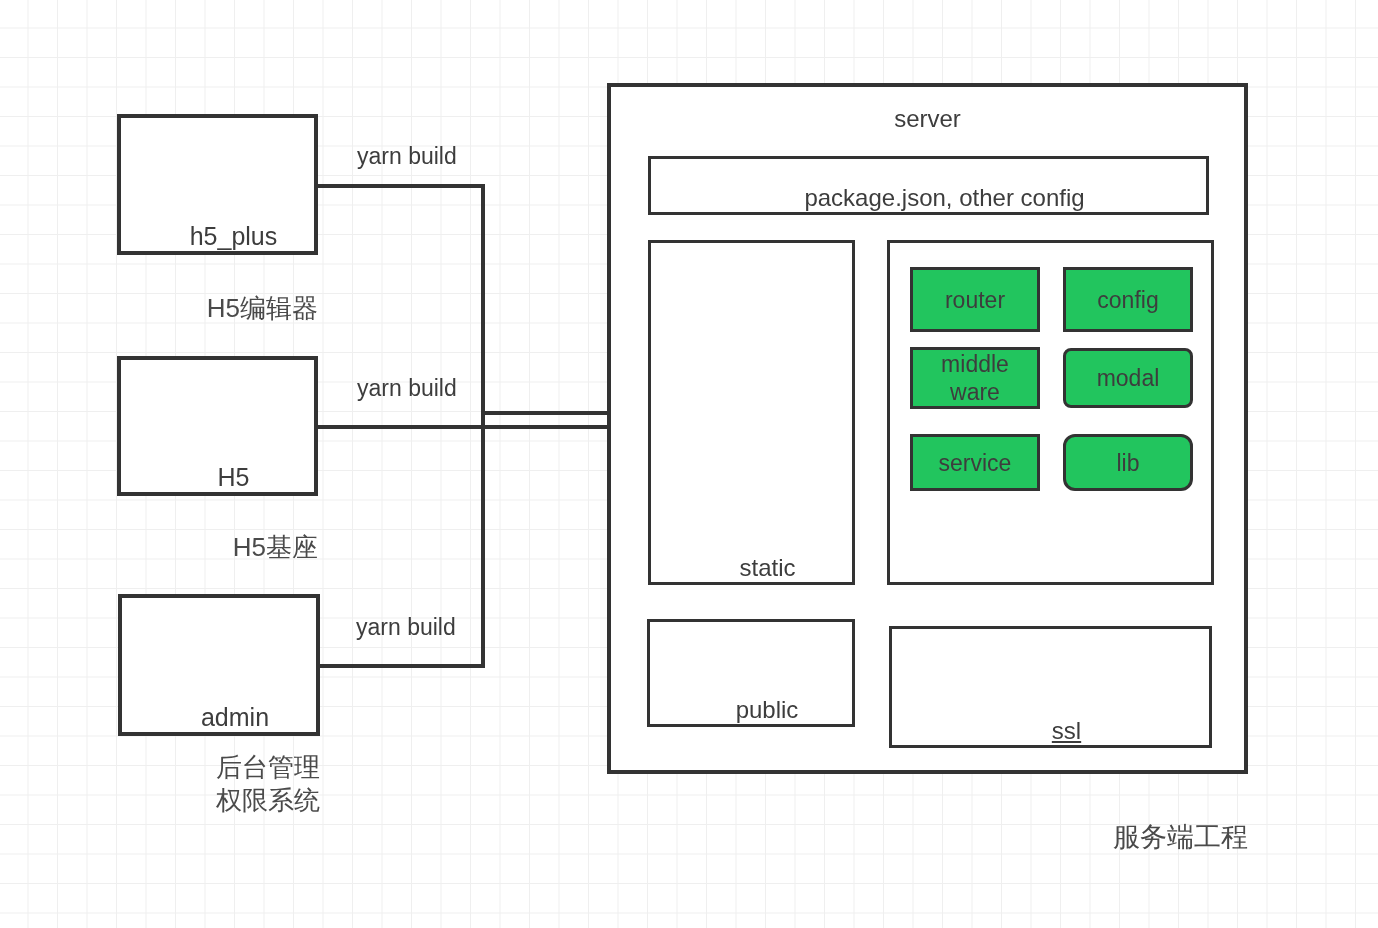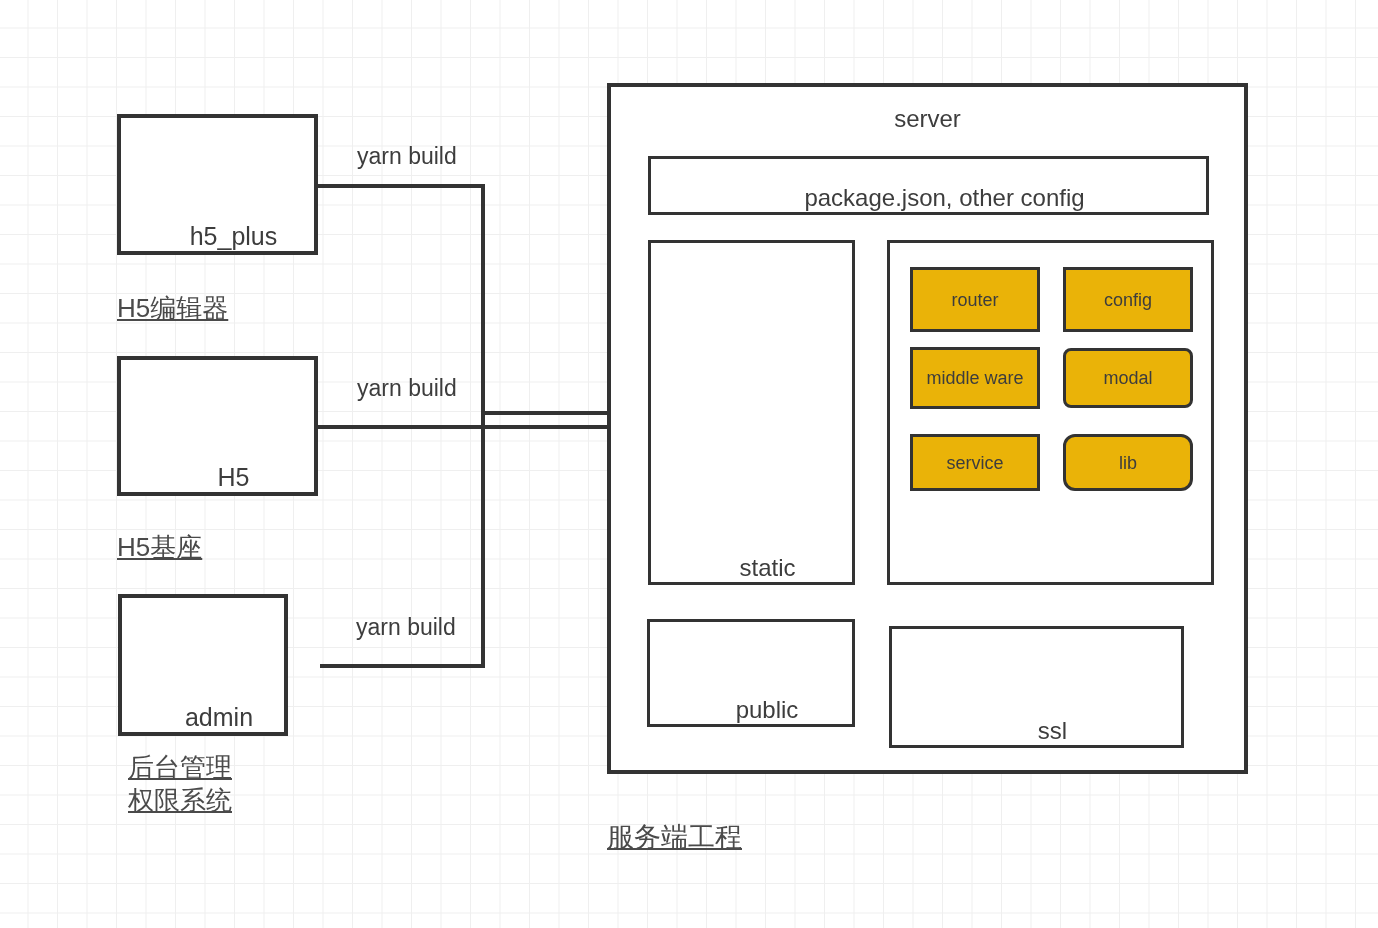--- a/index.html
+++ b/index.html
@@ -30,25 +30,24 @@
     align-items: flex-end;
     justify-content: center;
     text-align: center;
     font-size: 25px;
     color: #3d3d3d;
     padding-left: 32px;
   }
   .inner-box { border-width: 3px; }
   .caption {
     position: absolute;
-    text-align: left;
+    text-align: right;
     font-size: 26px;
     color: #4a4a4a;
     line-height: 33px;
-    text-decoration: underline;
   }
   .edge-label {
     position: absolute;
     font-size: 23px;
     color: #3d3d3d;
     white-space: nowrap;
     margin-left: 9px;
   }
   .line {
     position: absolute;
@@ -82,26 +81,26 @@
     position: absolute;
     left: 0; bottom: 26px;
     width: 100%;
     text-align: center;
     font-size: 24px;
   }
   .module {
     position: absolute;
     box-sizing: border-box;
     border: 3px solid #333333;
-    background: #eab308;
+    background: #22c55e;
     display: flex;
     align-items: center;
     justify-content: center;
     text-align: center;
-    font-size: 18px;
+    font-size: 23px;
     line-height: 28px;
     padding: 0 6px;
   }
 </style>
 </head>
 <body>
 
 <div id="canvas">
 
   <div class="box" style="left:117px; top:114px; width:201px; height:141px;">
@@ -111,24 +110,24 @@
     <span>H5编辑器</span>
   </div>
 
   <div class="box" style="left:117px; top:356px; width:201px; height:140px;">
     <span>H5</span>
   </div>
   <div class="caption" style="left:117px; top:531px; width:201px;">
     <span>H5基座</span>
   </div>
 
-  <div class="box" style="left:118px; top:594px; width:170px; height:142px;">
+  <div class="box" style="left:118px; top:594px; width:202px; height:142px;">
     <span>admin</span>
   </div>
-  <div class="caption" style="left:118px; top:751px; width:202px;margin-left:10px;">
+  <div class="caption" style="left:118px; top:751px; width:202px;">
     <div>后台管理</div>
     <div>权限系统</div>
   </div>
 
   <div class="edge-label" style="left:348px; top:143px;">yarn build</div>
   <div class="edge-label" style="left:348px; top:375px;">yarn build</div>
   <div class="edge-label" style="left:347px; top:614px;">yarn build</div>
 
   <div class="line" style="left:318px; top:184px; width:167px; height:4px;"></div>
   <div class="line" style="left:481px; top:184px; width:4px; height:484px;"></div>
@@ -155,20 +154,20 @@
       <div class="module" style="left:20px; top:104px; width:130px; height:62px;">middle ware</div>
       <div class="module" style="left:173px; top:105px; width:130px; height:60px;border-radius:8px;">modal</div>
       <div class="module" style="left:20px; top:191px; width:130px; height:57px;">service</div>
       <div class="module" style="left:173px; top:191px; width:130px; height:57px;border-radius:12px;">lib</div>
     </div>
 
     <div class="box inner-box" style="left:36px; top:532px; width:208px; height:108px; font-size:24px;">
       <span>public</span>
     </div>
 
-    <div class="box inner-box" style="left:278px; top:539px; width:295px; height:122px; font-size:24px;">
+    <div class="box inner-box" style="left:278px; top:539px; width:323px; height:122px; font-size:24px;text-decoration:underline;">
       <span>ssl</span>
     </div>
   </div>
 
   <div class="caption" style="left:607px; top:821px; width:641px; font-size:27px;">服务端工程</div>
 
 </div>
 
 </body></html>

